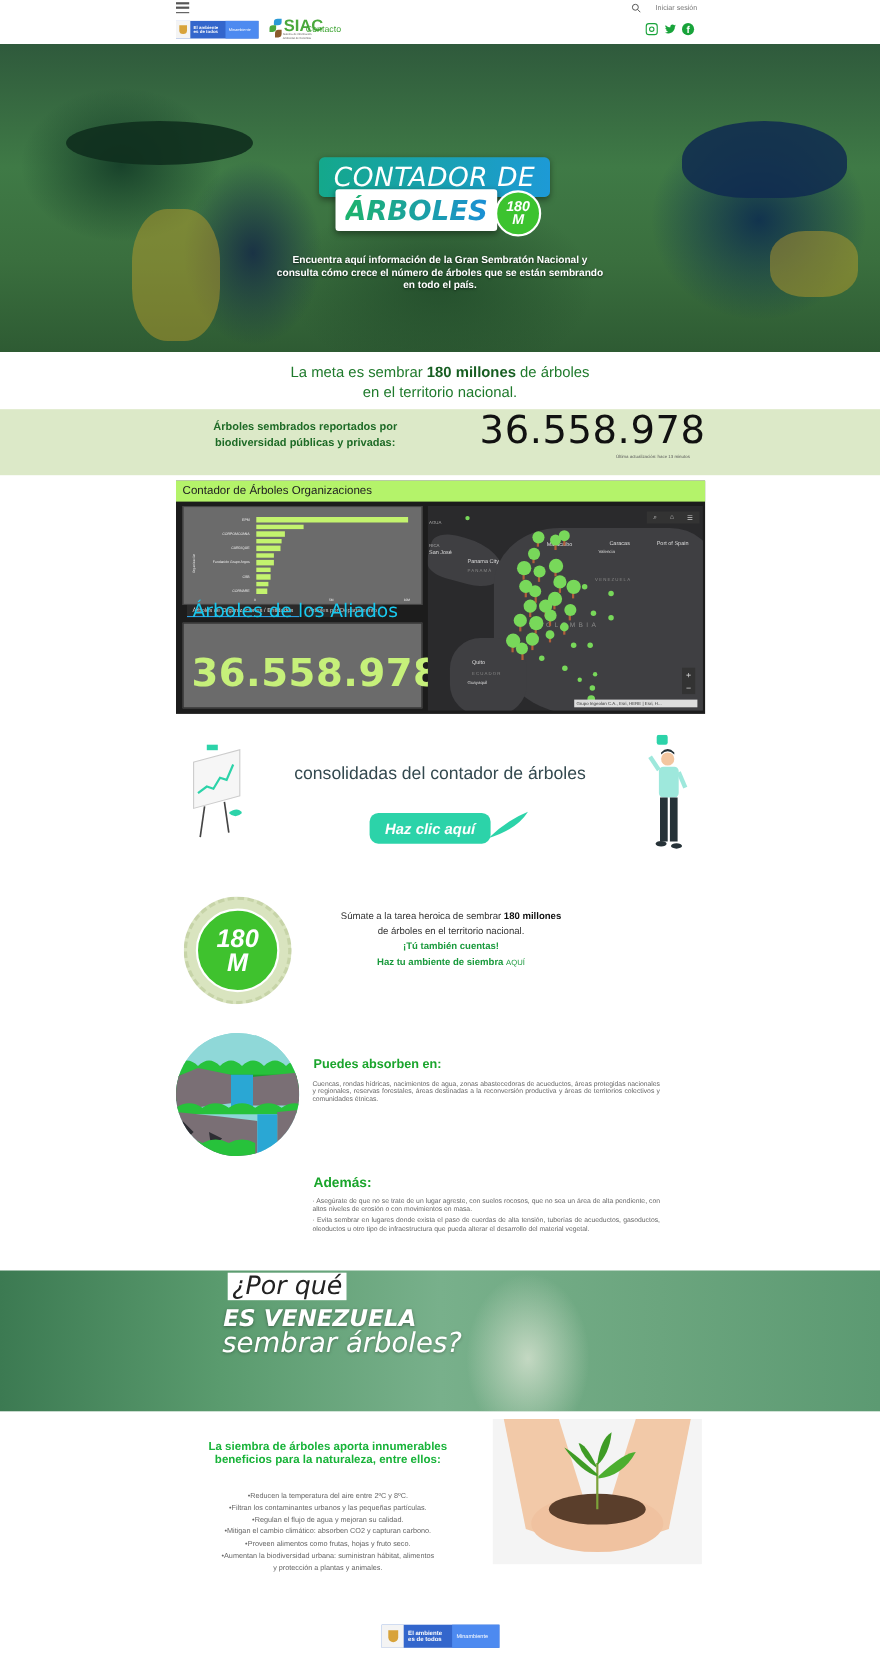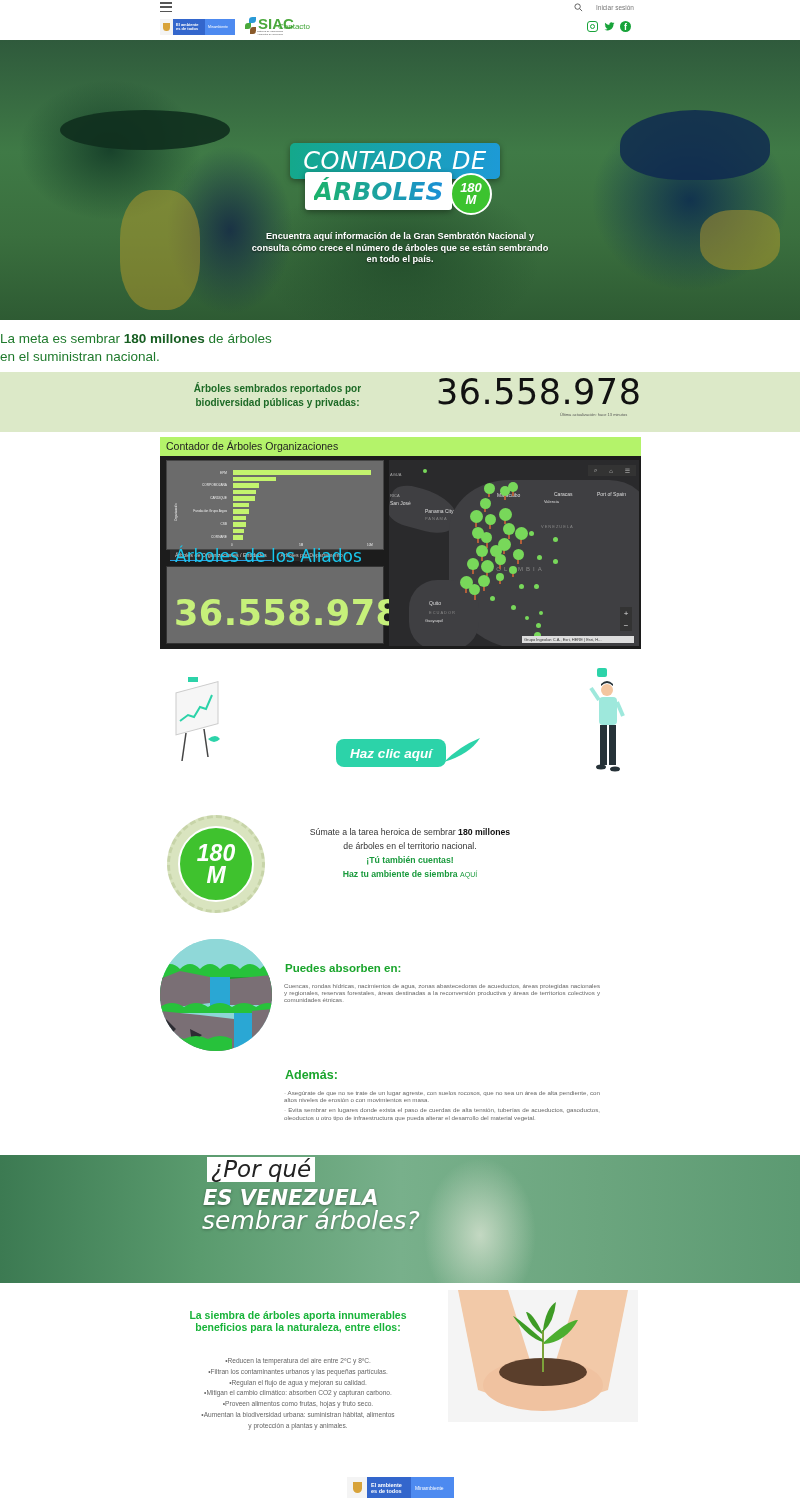--- a/index.html
+++ b/index.html
@@ -35,21 +35,21 @@
 .hero .hat2{left:620px;top:70px;width:150px;height:70px;background:#0f2a50;border-radius:50% 50% 40% 40%;opacity:.85}
 .hero .scarf{left:120px;top:150px;width:80px;height:120px;background:#c8a22a;border-radius:40%;opacity:.45}
 .hero .scarf2{left:700px;top:170px;width:80px;height:60px;background:#c8a22a;border-radius:40%;opacity:.45}
 .title-box1{left:290px;top:143px;width:210px;height:36px;border-radius:5px;background:linear-gradient(90deg,#14a88b,#1d9ad6);box-shadow:0 2px 6px rgba(0,0,0,.4);display:flex;align-items:center;justify-content:center}
 .title-box1 span{color:#fff;font-size:24px;font-style:italic;letter-spacing:.5px;font-family:"DejaVu Sans",sans-serif;font-weight:300}
 .title-box2{left:305px;top:172px;width:147px;height:38px;border-radius:3px;background:#fff;box-shadow:0 2px 6px rgba(0,0,0,.4);display:flex;align-items:center;justify-content:center}
 .title-box2 span{font-size:25px;font-weight:bold;font-style:italic;background:linear-gradient(90deg,#1db36b,#1a8fd6);-webkit-background-clip:text;background-clip:text;color:transparent;font-family:"DejaVu Sans",sans-serif}
 .badge180{left:450px;top:173px;width:42px;height:42px;border-radius:50%;background:#3cc32f;border:2px solid #fff;display:flex;flex-direction:column;align-items:center;justify-content:center;color:#fff;font-weight:bold;font-size:13px;line-height:12px;font-style:italic}
 .hero-desc{left:250px;top:231px;width:300px;text-align:center;color:#fff;font-size:9.2px;font-weight:bold;line-height:11.5px;text-shadow:0 1px 2px rgba(0,0,0,.6)}
 
-.meta{left:0;top:330px;width:800px;color:#1f7a2c;font-size:13.5px;line-height:18px}
+.meta{left:0;top:330px;width:800px;text-align:center;color:#1f7a2c;font-size:13.5px;line-height:18px}
 .meta b{color:#175e22}
 .band{left:0;top:372px;width:800px;height:60px;background:#dce9c8}
 .band-lbl{left:185px;top:382px;width:185px;text-align:center;color:#1d6a26;font-size:10px;font-weight:bold;line-height:14px}
 .band-num{left:436px;top:372px;font-size:35px;color:#111;font-family:"DejaVu Sans",sans-serif;letter-spacing:.5px}
 .band-upd{left:560px;top:412px;font-size:4px;color:#555}
 
 .dash{left:160px;top:437px;width:481px;height:212px;background:#1c1c1c}
 .dash-title{left:160px;top:437px;width:481px;height:19px;background:#b4f36a;color:#222;font-size:10.5px;padding-left:6px;line-height:19px}
 .chart-panel{left:166px;top:460px;width:218px;height:90px;background:#6b6b6b;border:1px solid #444}
 .bar{position:absolute;height:4.5px;background:#c3f36e}
@@ -163,21 +163,21 @@
     <span>ÁRBOLES</span>
   </div>
 <div class="abs badge180">
     <span>180</span>
     <span>M</span>
   </div>
 <div class="abs hero-desc">Encuentra aquí información de la Gran Sembratón Nacional y consulta cómo crece el número de árboles que se están sembrando en todo el país.</div>
 
 <div class="abs meta">
   <span>La meta es sembrar </span><b>180 millones</b><span> de árboles</span><br>
-  <span>en el suministran nacional.</span>
+  <span>en el territorio nacional.</span>
 </div>
 
 <div class="abs band"></div>
 <div class="abs band-lbl">Árboles sembrados reportados por biodiversidad públicas y privadas:</div>
 <div class="abs band-num">36.558.978</div>
 <div class="abs band-upd">Última actualización: hace 13 minutos</div>
 
 <div class="abs dash"></div>
 <div class="abs dash-title">Contador de Árboles Organizaciones</div>
 <div class="abs chart-panel">
@@ -376,20 +376,21 @@
 
 <svg class="abs" style="left:168px;top:673px" width="56" height="90" viewBox="0 0 56 90">
   <rect x="8" y="10" width="42" height="42" fill="#f6f6f6" stroke="#ccc" transform="skewY(-15) translate(0,12)"></rect>
   <rect x="20" y="4" width="10" height="5" fill="#2cd3a9"></rect>
   <polyline points="12,48 20,42 26,44 32,34 38,36 44,22" fill="none" stroke="#2cd3a9" stroke-width="2"></polyline>
   <line x1="18" y1="60" x2="14" y2="88" stroke="#444" stroke-width="1.5"></line>
   <line x1="36" y1="56" x2="40" y2="84" stroke="#444" stroke-width="1.5"></line>
   <path d="M40 66 q8 -6 12 0 q-6 6 -12 0" fill="#2cd3a9"></path>
 </svg>
 <div class="abs stats-text">
+  <div>consolidadas del contador de árboles</div>
 </div>
 <a class="abs haz">Haz clic aquí</a>
 <svg class="abs" style="left:440px;top:736px" width="44" height="30" viewBox="0 0 44 30">
     <path d="M4 26 Q20 10 40 2 Q30 18 4 26" fill="#2cd3a9"></path>
   </svg>
 <svg class="abs" style="left:585px;top:668px" width="50" height="108" viewBox="0 0 50 108">
   <rect x="12" y="0" width="10" height="9" rx="2" fill="#2cd3a9"></rect>
   <circle cx="22" cy="22" r="6" fill="#f3c6a0"></circle>
   <path d="M16 18 q6 -6 12 0 v-2 q-6 -6 -12 0z" fill="#263238"></path>
   <rect x="14" y="29" width="18" height="28" rx="4" fill="#9ee8dc"></rect>

